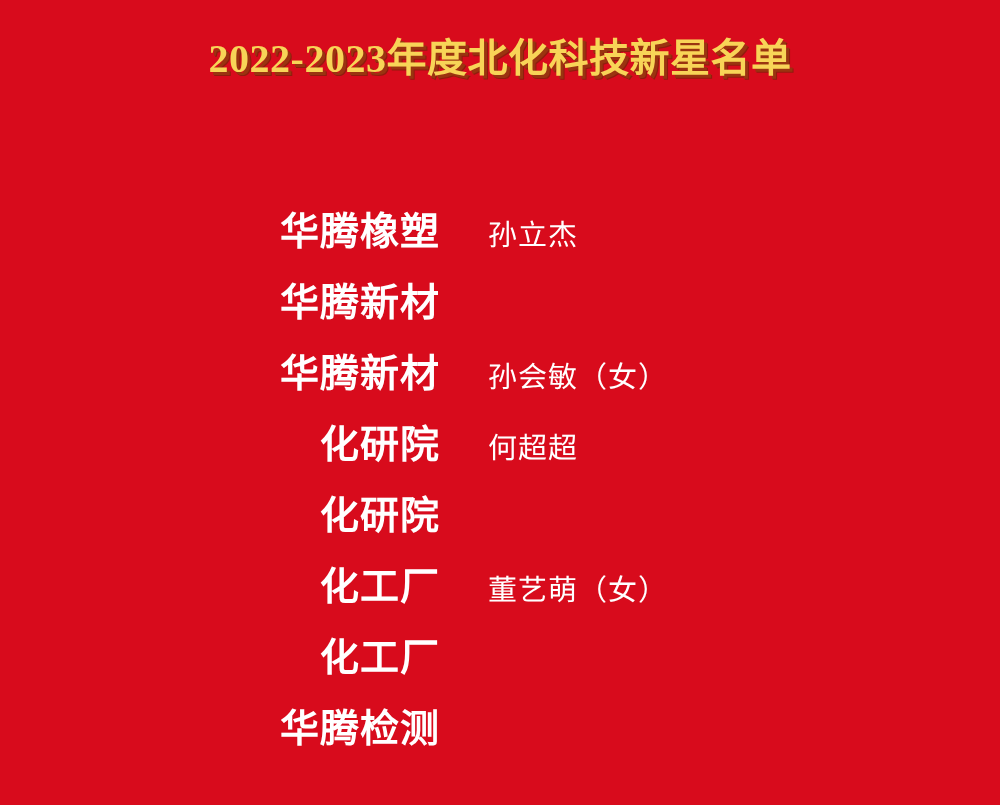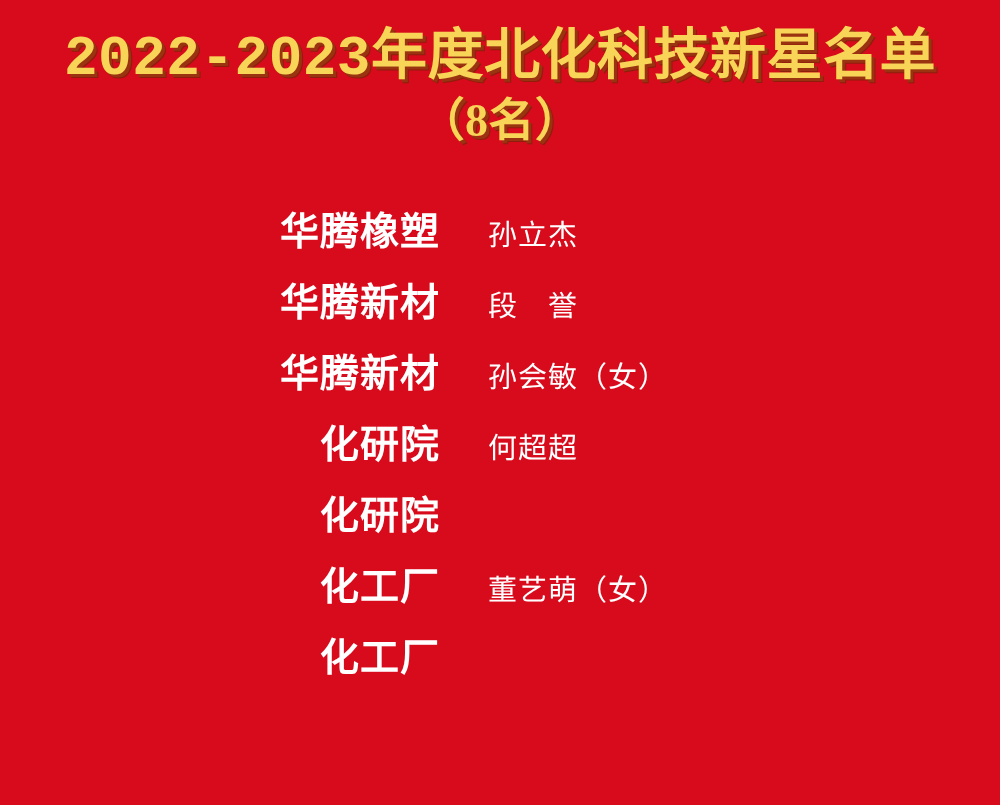--- a/index.html
+++ b/index.html
@@ -37,23 +37,22 @@
     font-family: "Liberation Serif", "DejaVu Serif", serif;
     font-weight: bold;
     letter-spacing: 0.5px;
     text-shadow:
        3px 3px 0 #9a3410,
        4px 4px 0 rgba(120, 35, 10, 0.75);
     white-space: nowrap;
   }
 
   #title-main {
-    font-size: 56px;
+    font-size: 40px;
     line-height: 62px;
-    font-family: Liberation Mono, monospace;
   }
 
   #title-sub {
     font-size: 46px;
     line-height: 58px;
     margin-top: 2px;
   }
 
   
   #roster {
@@ -97,35 +96,33 @@
     white-space: nowrap;
   }
 </style>
 </head>
 <body>
 
 <div id="poster">
 
   <div id="title-block">
     <span class="title-line" id="title-main">2022-2023年度北化科技新星名单</span>
-    <span class="title-line" id="title-sub">（8名）</span>
   </div>
 
   <div id="roster">
 
     <div class="roster-row">
       <span class="row-dept">华腾橡塑</span>
       <span class="row-gap"></span>
       <span class="row-name">孙立杰</span>
     </div>
 
     <div class="roster-row">
       <span class="row-dept">华腾新材</span>
       <span class="row-gap"></span>
-      <span class="row-name">段　誉</span>
     </div>
 
     <div class="roster-row">
       <span class="row-dept">华腾新材</span>
       <span class="row-gap"></span>
       <span class="row-name">孙会敏（女）</span>
     </div>
 
     <div class="roster-row">
       <span class="row-dept">化研院</span>
@@ -143,17 +140,18 @@
       <span class="row-gap"></span>
       <span class="row-name">董艺萌（女）</span>
     </div>
 
     <div class="roster-row">
       <span class="row-dept">化工厂</span>
       <span class="row-gap"></span>
     </div>
 
     <div class="roster-row">
+      <span class="row-dept">华腾检测</span>
       <span class="row-gap"></span>
     </div>
 
   </div>
 </div>
 
 </body></html>

